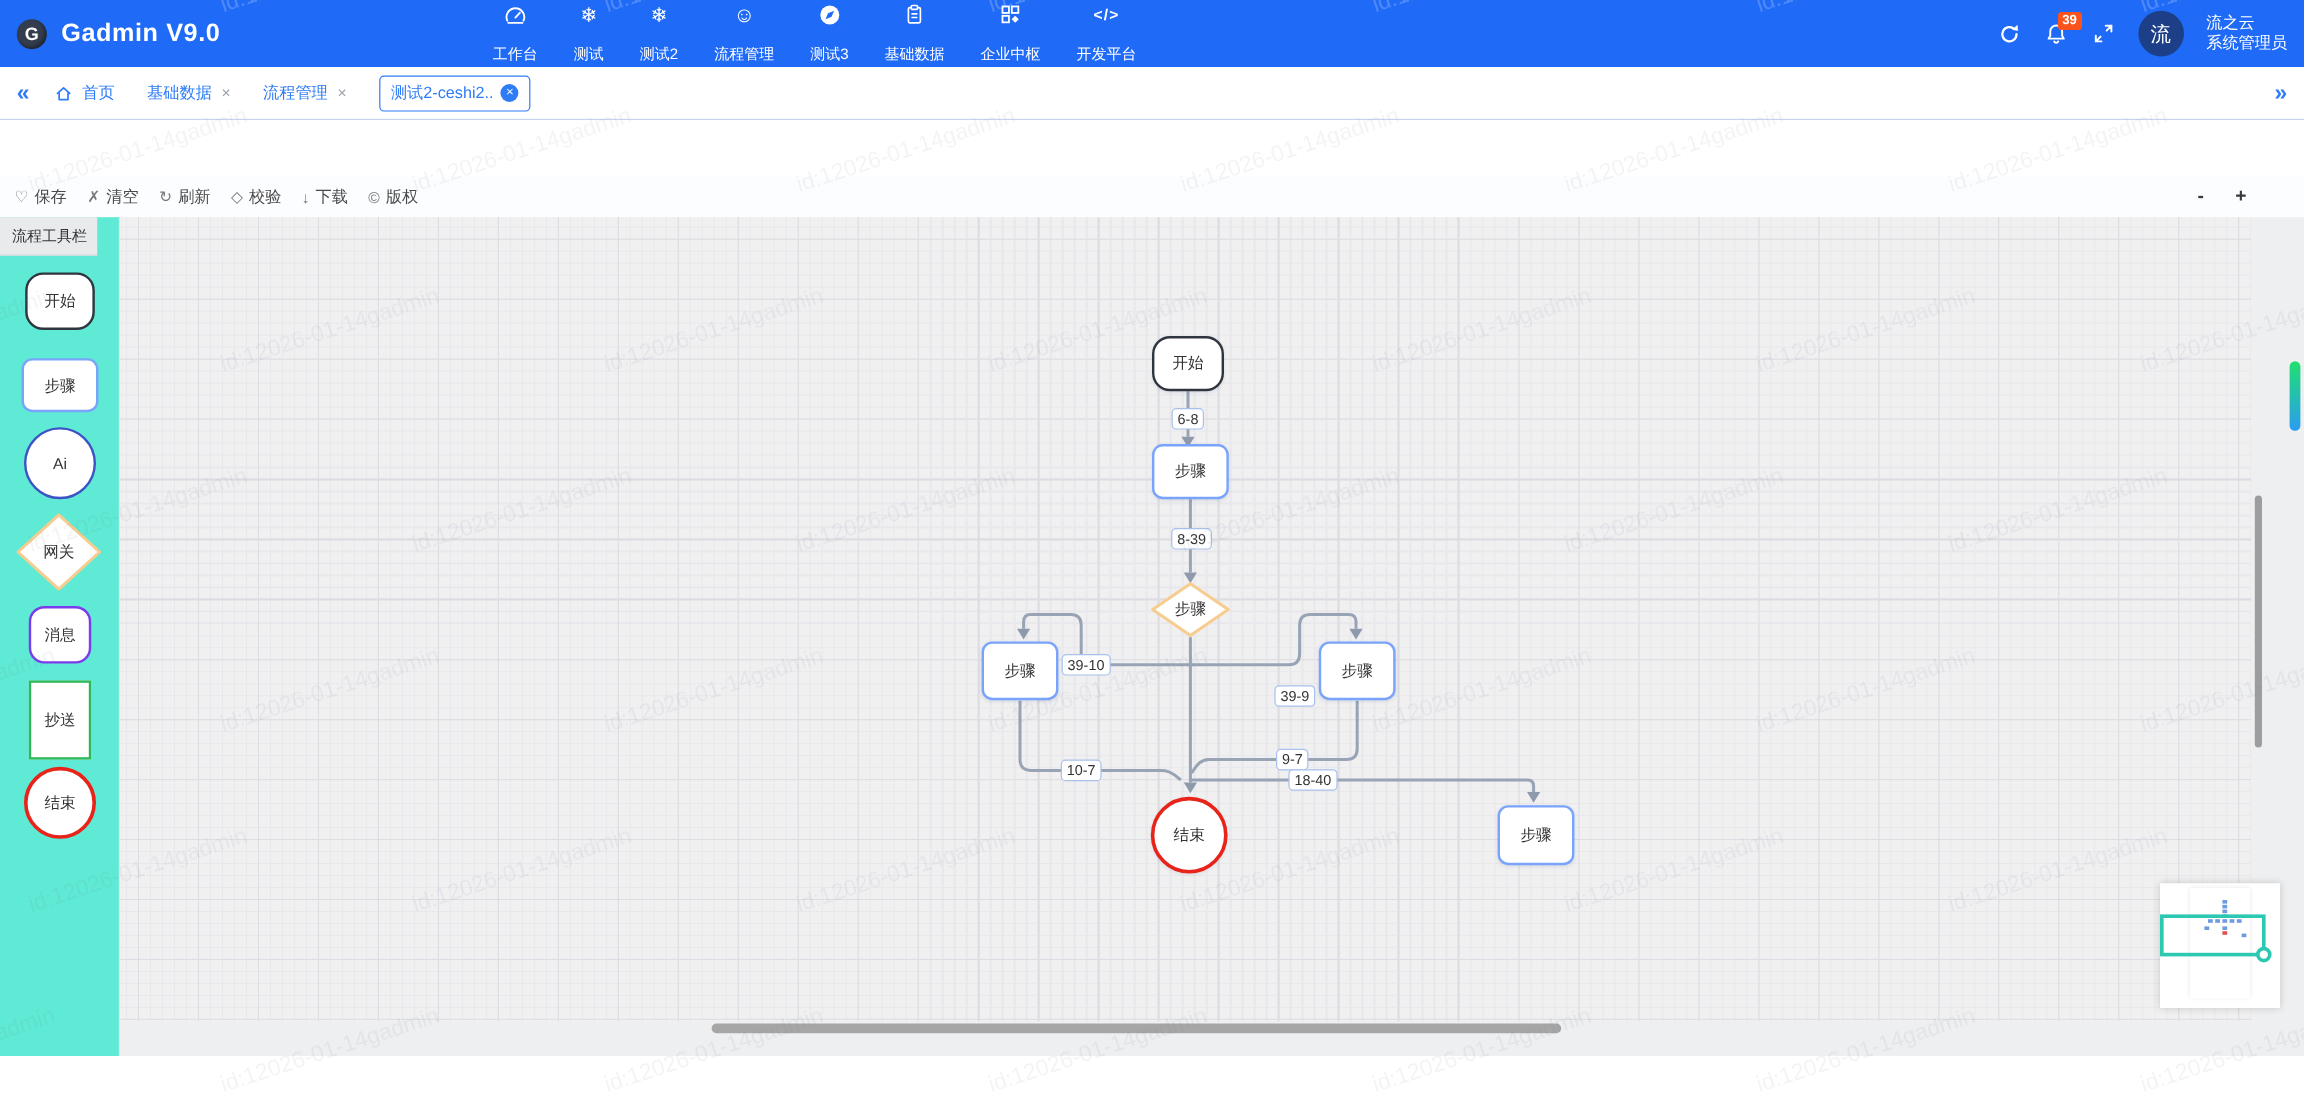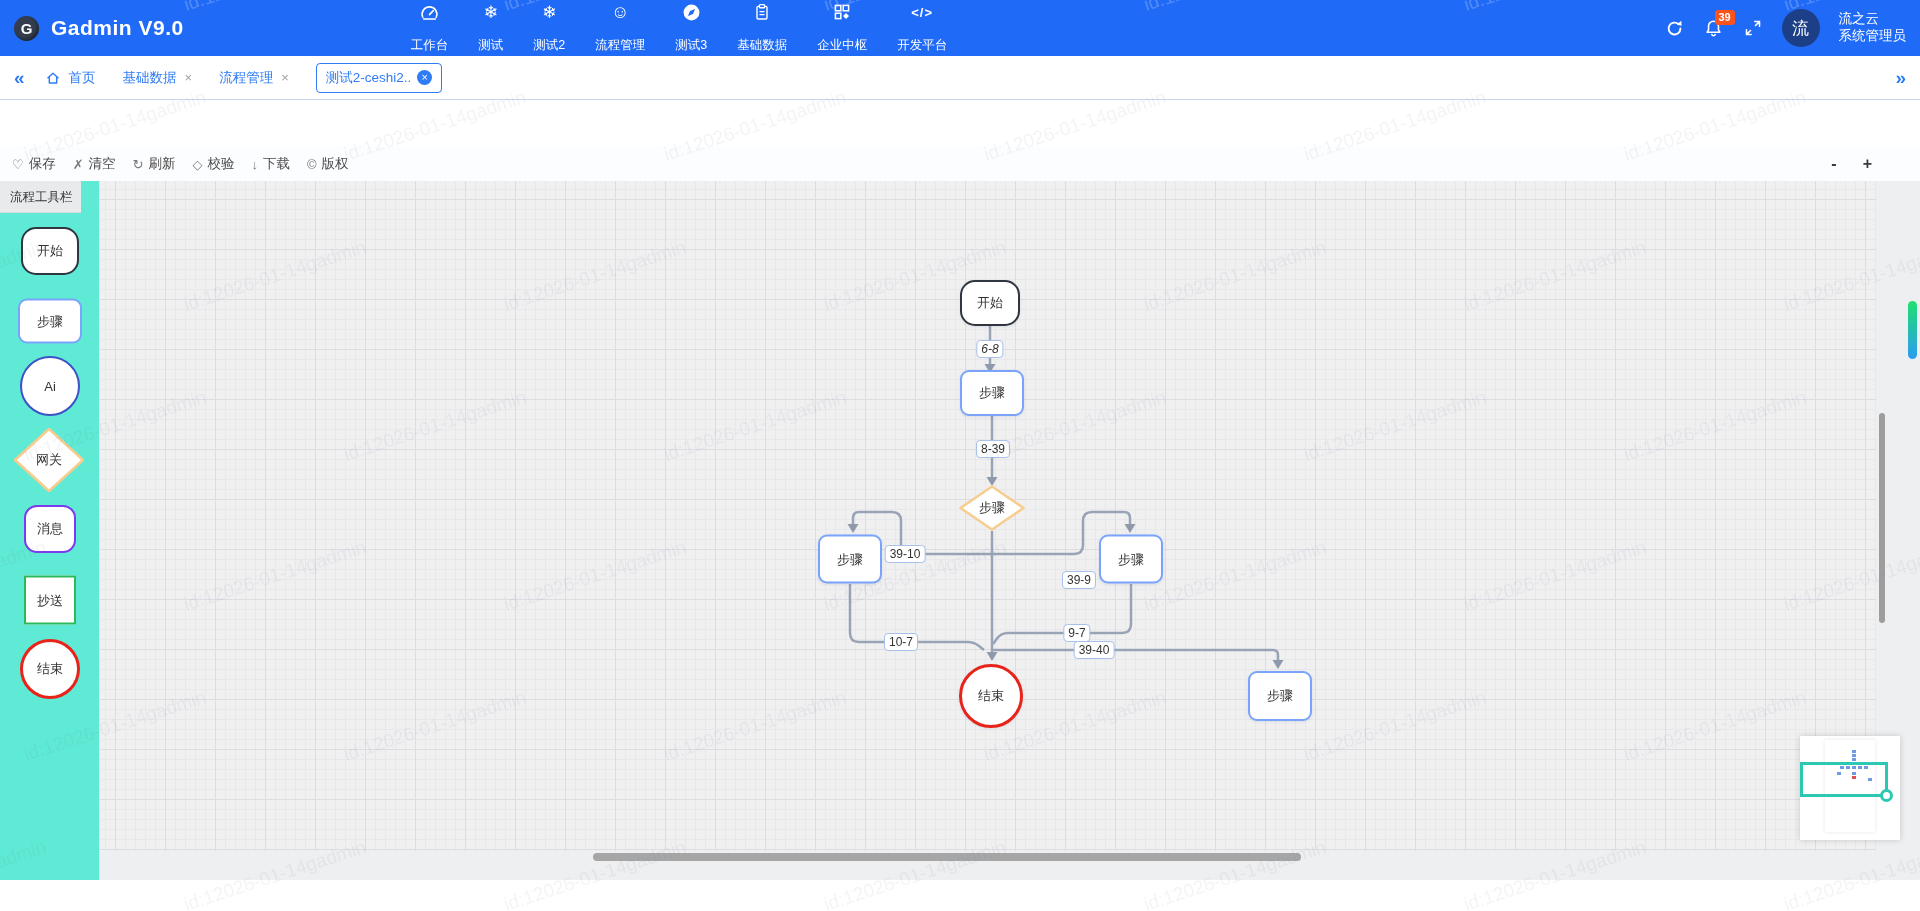--- a/index.html
+++ b/index.html
@@ -82,21 +82,21 @@
   .gwwrap .gwlabel { position:absolute; inset:0; display:flex; align-items:center; justify-content:center;
                      font-size:13px; color:#333; }
   .elabel { position:absolute; transform:translate(-50%,-50%); background:#fff; border:1.5px solid #a8c0ea;
             border-radius:4px; font-size:12px; color:#333; padding:1px 4px; line-height:14px; cursor:pointer; }
 
   
   .ps-start { width:58px; height:48px; border:2.5px solid #2f3640; border-radius:15px; }
   .ps-step  { width:64px; height:45px; border:2.5px solid #7aa4fc; border-radius:9px; }
   .ps-ai    { width:60px; height:60px; border:2.5px solid #3d52c5; border-radius:50%; }
   .ps-message { width:52px; height:48px; border:2.5px solid #7c3aed; border-radius:13px; }
-  .ps-copy  { width:52px; height:49px; border:2.5px solid #2eb85c; }
+  .ps-copy  { width:52px; height:66px; border:2.5px solid #2eb85c; }
   .ps-end   { width:60px; height:60px; border:3px solid #e8231a; border-radius:50%; }
 
   
   .hthumb { position:absolute; left:593px; top:672px; width:708px; height:8px; background:#a6a6a6;
             border-radius:4px; cursor:pointer; }
   .vthumb { position:absolute; left:1879px; top:232px; width:6px; height:210px; background:#9d9d9d;
             border-radius:3px; cursor:pointer; }
   .gradbar { position:absolute; right:3px; top:301px; width:9px; height:58px; border-radius:5px;
              background:linear-gradient(to bottom,#1fe06e,#2b9cf2); cursor:pointer; }
   .minimap { position:absolute; left:1700px; top:555px; width:100px; height:104px; background:#fff;
@@ -347,27 +347,27 @@
         <div class="gwwrap" style="left: 892px; top: 327px; width: 66px; height: 46px;">
           <svg width="66" height="46" viewBox="0 0 66 46">
             <polygon points="33,1.5 64.5,23 33,44.5 1.5,23" fill="#fff" stroke="#f7cc8f" stroke-width="2.5" stroke-linejoin="round"></polygon>
           </svg>
           <div class="gwlabel">步骤</div>
         </div>
         <div class="fnode step" style="left: 750px; top: 378px; width: 64px; height: 49px;">步骤</div>
         <div class="fnode step" style="left: 1031px; top: 378px; width: 64px; height: 49px;">步骤</div>
         <div class="fnode end" style="left: 891px; top: 515px; width: 64px; height: 64px;">结束</div>
         <div class="fnode step" style="left: 1180px; top: 515px; width: 64px; height: 50px;">步骤</div>
-        <div class="elabel" style="left: 890px; top: 168px; font-style: italic;">6-8</div>
+        <div class="elabel" style="left: 890px; top: 168px;">6-8</div>
         <div class="elabel" style="left: 893px; top: 268px;">8-39</div>
         <div class="elabel" style="left: 805px; top: 373px;">39-10</div>
         <div class="elabel" style="left: 979px; top: 373px; margin-top: 26px;">39-9</div>
         <div class="elabel" style="left: 801px; top: 461px;">10-7</div>
         <div class="elabel" style="left: 977px; top: 452px;">9-7</div>
-        <div class="elabel" style="left: 994px; top: 469px;">39-40</div>
+        <div class="elabel" style="left: 994px; top: 469px;">18-40</div>
       </div>
 
     <div class="hthumb"></div>
     <div class="vthumb"></div>
   </div>
 
 
   <div class="gradbar"></div>
   <div id="wmlayer">
       <span class="wm" style="left: -140px; top: -35px; color: rgba(255, 255, 255, 0.22);">id:12026-01-14gadmin</span>

